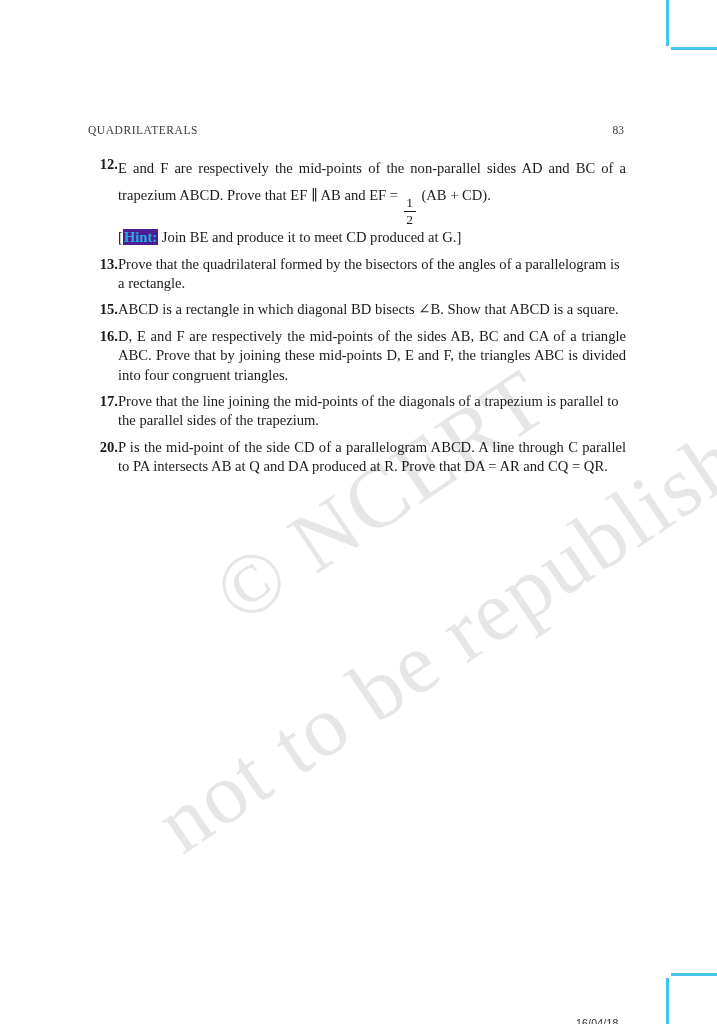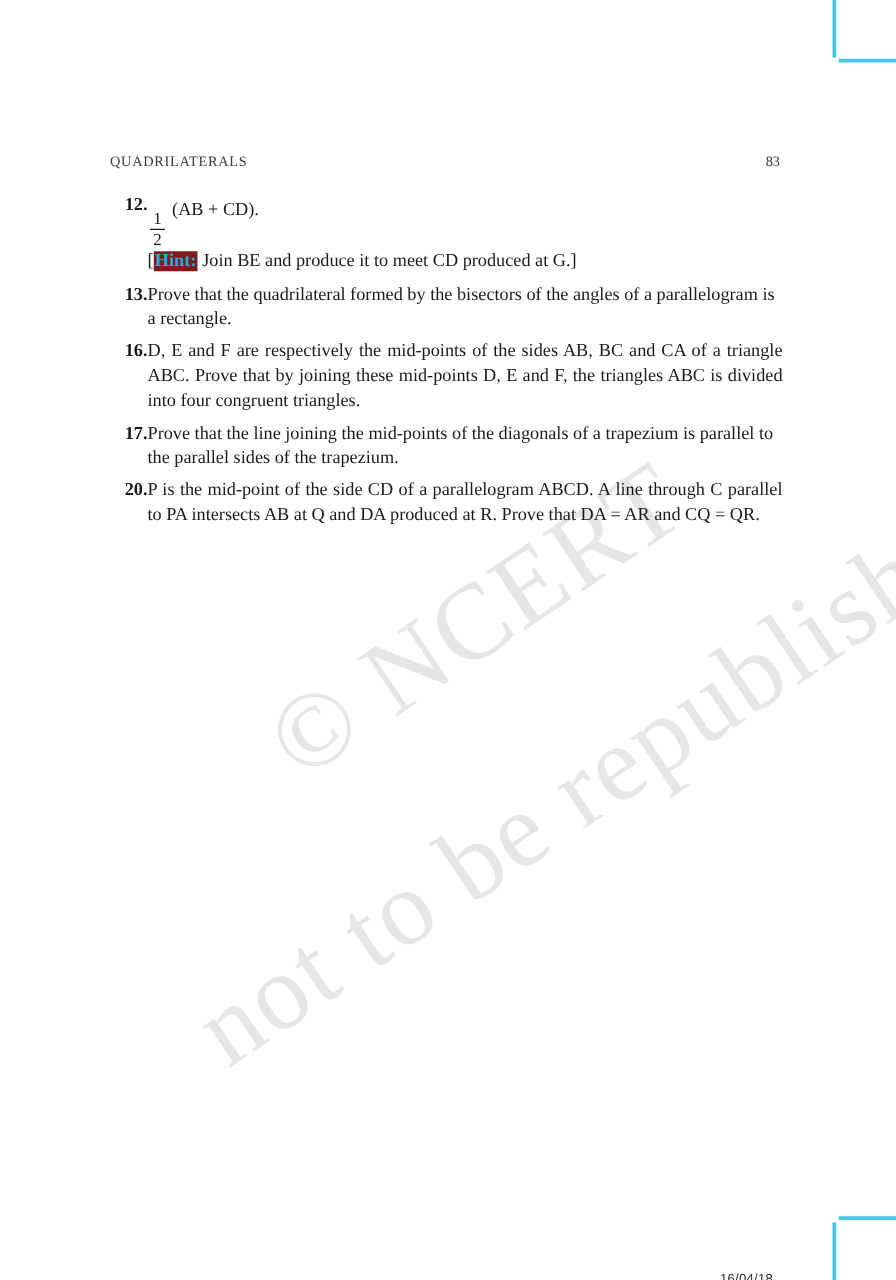--- a/index.html
+++ b/index.html
@@ -179,21 +179,21 @@
 
   
   .hint-line {
     margin: 2px 0 7px 30px;
     font-size: 14.6px;
     line-height: 19.6px;
   }
   .hint-label {
     color: #29abe2;
     font-weight: bold;
-    background: #7f1d1d;
+    background: #4c1d95;
     padding: 0 1px;
   }
 
   
   .date-stamp {
     position: absolute;
     left: 576px;
     top: 1017px;
     font-family: "Liberation Sans", "DejaVu Sans", sans-serif;
     font-size: 10.5px;
@@ -220,35 +220,39 @@
 
     <div class="running-head">
       <span class="head-title">QUADRILATERALS</span>
       <span class="head-folio">83</span>
     </div>
 
     <div class="exercise-list">
 
       <div class="q-item q-item-12">
         <div class="q-num">12.</div>
-        <div class="q-body"><span class="frac">
+        <div class="q-body"><span>E and F are respectively the mid-points of the non-parallel sides AD and BC of a trapezium ABCD. Prove that EF ∥ AB and EF = </span><span class="frac">
               <span class="num">1</span>
               <span class="bar"></span>
               <span class="den">2</span>
             </span><span> (AB + CD).</span></div>
       </div>
 
       <div class="hint-line"><span>[</span><span class="hint-label">Hint:</span><span> Join BE and produce it to meet CD produced at G.</span><span>]</span></div>
 
       <div class="q-item">
         <div class="q-num">13.</div>
         <div class="q-body no-justify">Prove that the quadrilateral formed by the bisectors of the angles of a parallelogram is a rectangle.</div>
       </div>
 
 
+      <div class="q-item">
+        <div class="q-num">15.</div>
+        <div class="q-body">ABCD is a rectangle in which diagonal BD bisects ∠B. Show that ABCD is a square.</div>
+      </div>
 
       <div class="q-item">
         <div class="q-num">16.</div>
         <div class="q-body">D, E and F are respectively the mid-points of the sides AB, BC and CA of a triangle ABC. Prove that by joining these mid-points D, E and F, the triangles ABC is divided into four congruent triangles.</div>
       </div>
 
       <div class="q-item">
         <div class="q-num">17.</div>
         <div class="q-body no-justify">Prove that the line joining the mid-points of the diagonals of a trapezium is parallel to the parallel sides of the trapezium.</div>
       </div>

